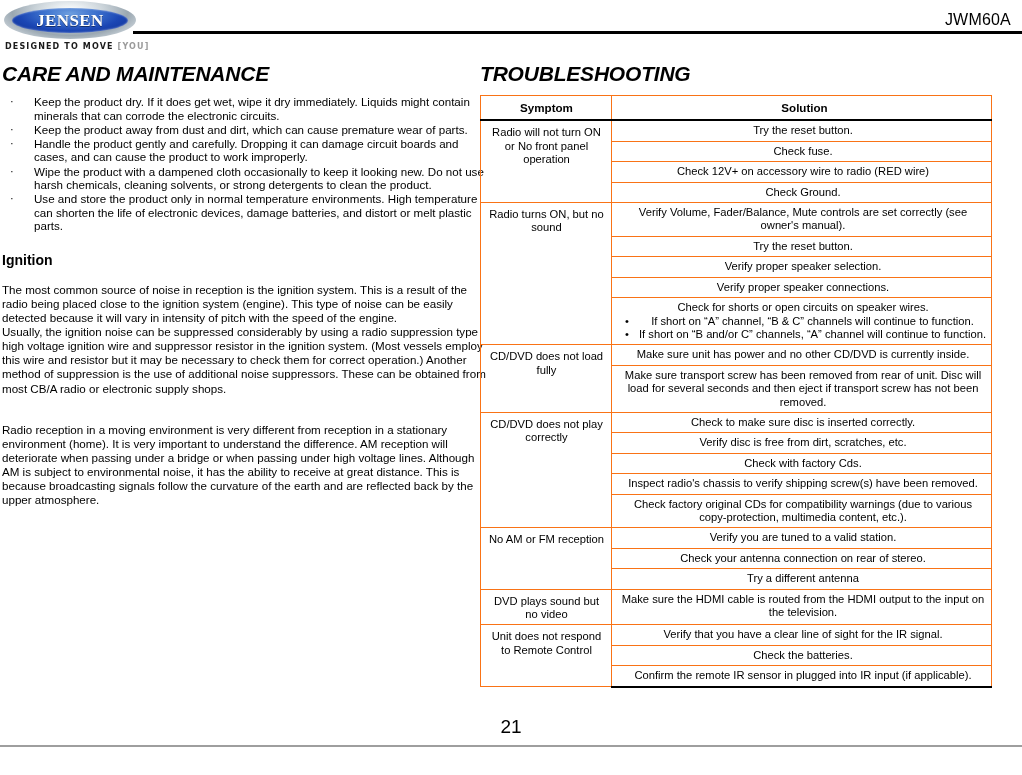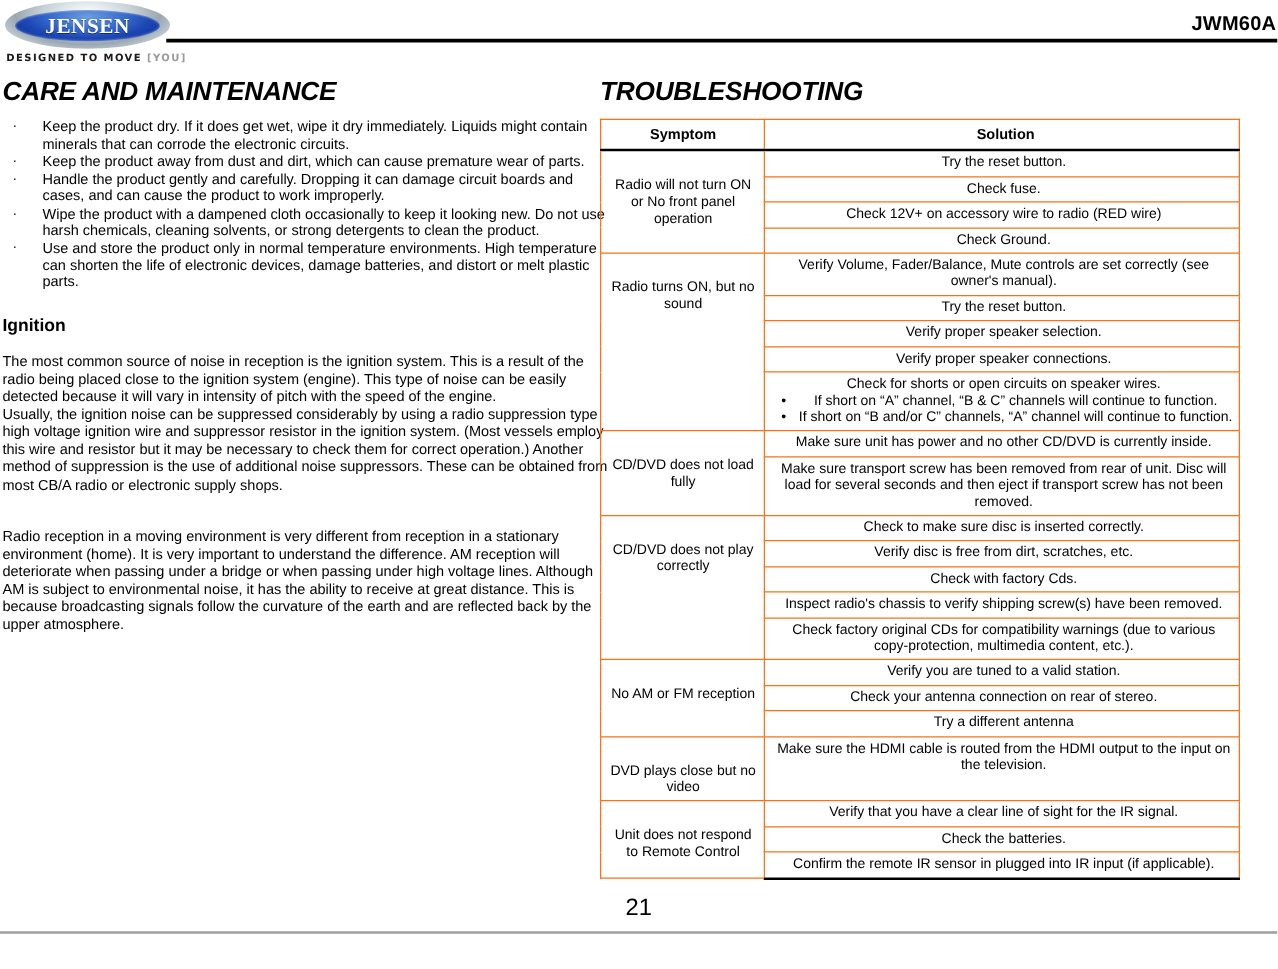--- a/index.html
+++ b/index.html
@@ -74,23 +74,23 @@
 
   #header-rule {
     position: absolute;
     left: 133px; top: 31px;
     width: 889px;
     height: 3px;
     background: #000000;
   }
   #model-name {
     position: absolute;
-    right: 1px; top: 11px;
+    right: 11px; top: 11px;
     font-size: 16px;
-    font-weight: bold;
+    font-weight: normal;
     letter-spacing: .2px;
     white-space: nowrap;
   }
 
   
   #left-column {
     position: absolute;
     left: 2px; top: 63px;
     width: 488px;
   }
@@ -159,21 +159,21 @@
   }
   #trouble-table thead th {
     font-weight: bold;
     font-size: 11.6px;
     padding-top: 5px;
     padding-bottom: 5px;
     border-bottom: 2px solid #000;
   }
   #trouble-table thead th.col-solution { padding-left: 11px; }
   #trouble-table td.symptom-cell {
-    padding-top: 21px;
+    padding-top: 5px;
     padding-left: 6px;
     margin-left: 36px;
   }
   #trouble-table td.solution-cell { padding-left: 8px; }
   col.c-symptom { width: 131px; }
   col.c-solution { width: 380px; }
   tr.group-start > td { border-top: 2px solid #000; }
   #trouble-table tbody tr:last-child > td { border-bottom: 2px solid #000; }
   ul.cell-list {
     list-style: none;
@@ -329,21 +329,21 @@
           <td class="symptom-cell" rowspan="3">No AM or FM reception</td>
           <td class="solution-cell"><span>Verify you are tuned to a valid station.</span></td>
         </tr>
         <tr>
           <td class="solution-cell"><span>Check your antenna connection on rear of stereo.</span></td>
         </tr>
         <tr>
           <td class="solution-cell"><span>Try a different antenna</span></td>
         </tr>
         <tr class="group-start">
-          <td class="symptom-cell" rowspan="1">DVD plays close but no video</td>
+          <td class="symptom-cell" rowspan="1">DVD plays sound but no video</td>
           <td class="solution-cell"><span>Make sure the HDMI cable is routed from the HDMI output to the input on the television.</span></td>
         </tr>
         <tr class="group-start">
           <td class="symptom-cell" rowspan="3">Unit does not respond to Remote Control</td>
           <td class="solution-cell"><span>Verify that you have a clear line of sight for the IR signal.</span></td>
         </tr>
         <tr>
           <td class="solution-cell"><span>Check the batteries.</span></td>
         </tr>
         <tr>

